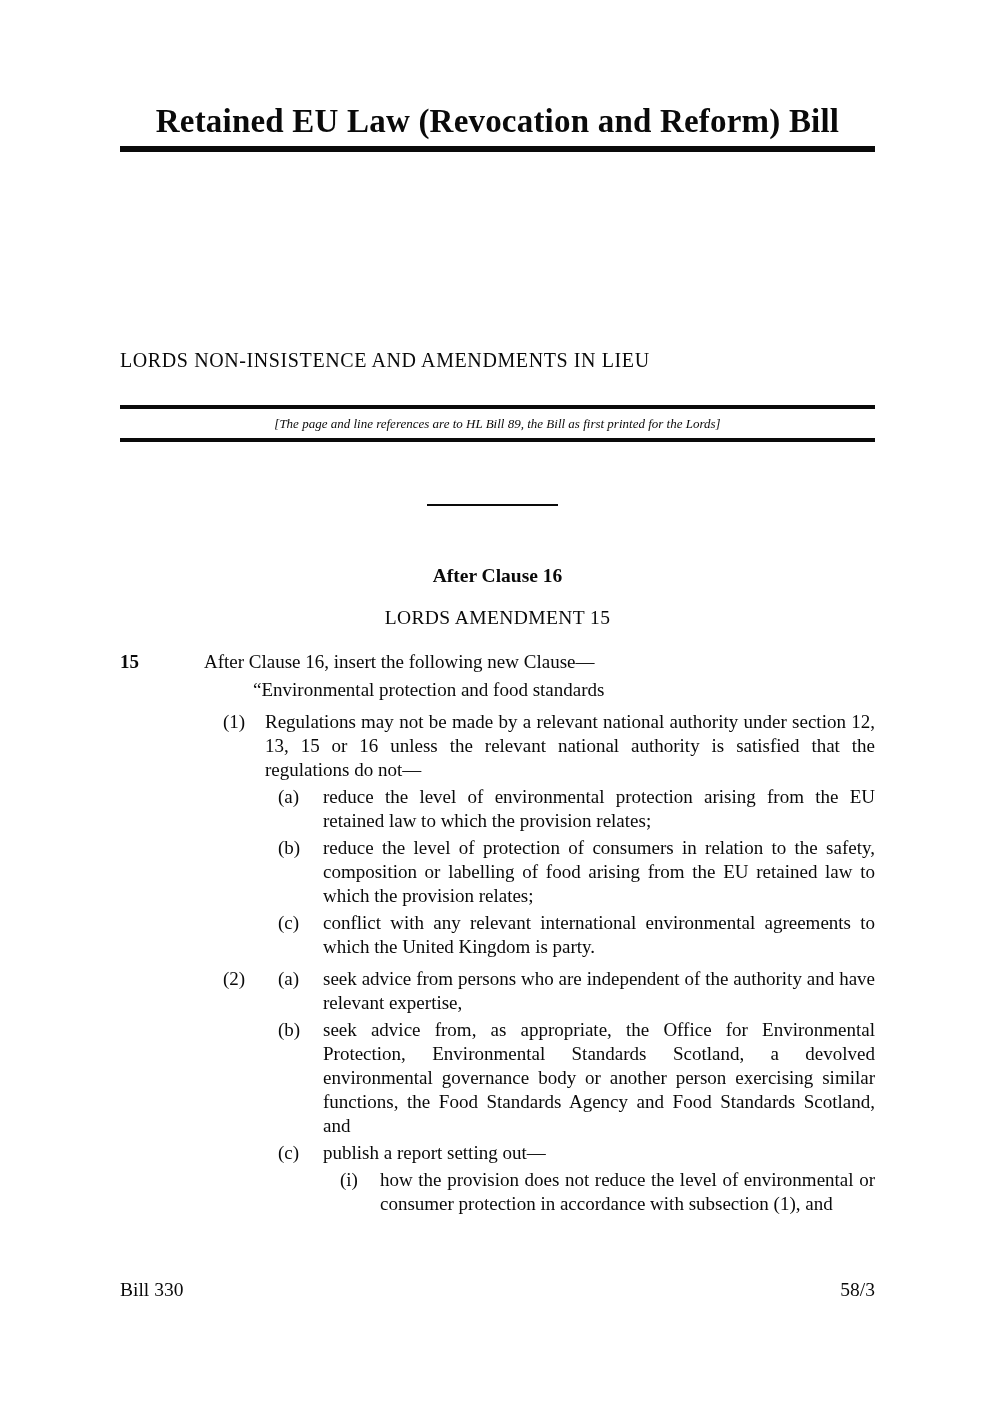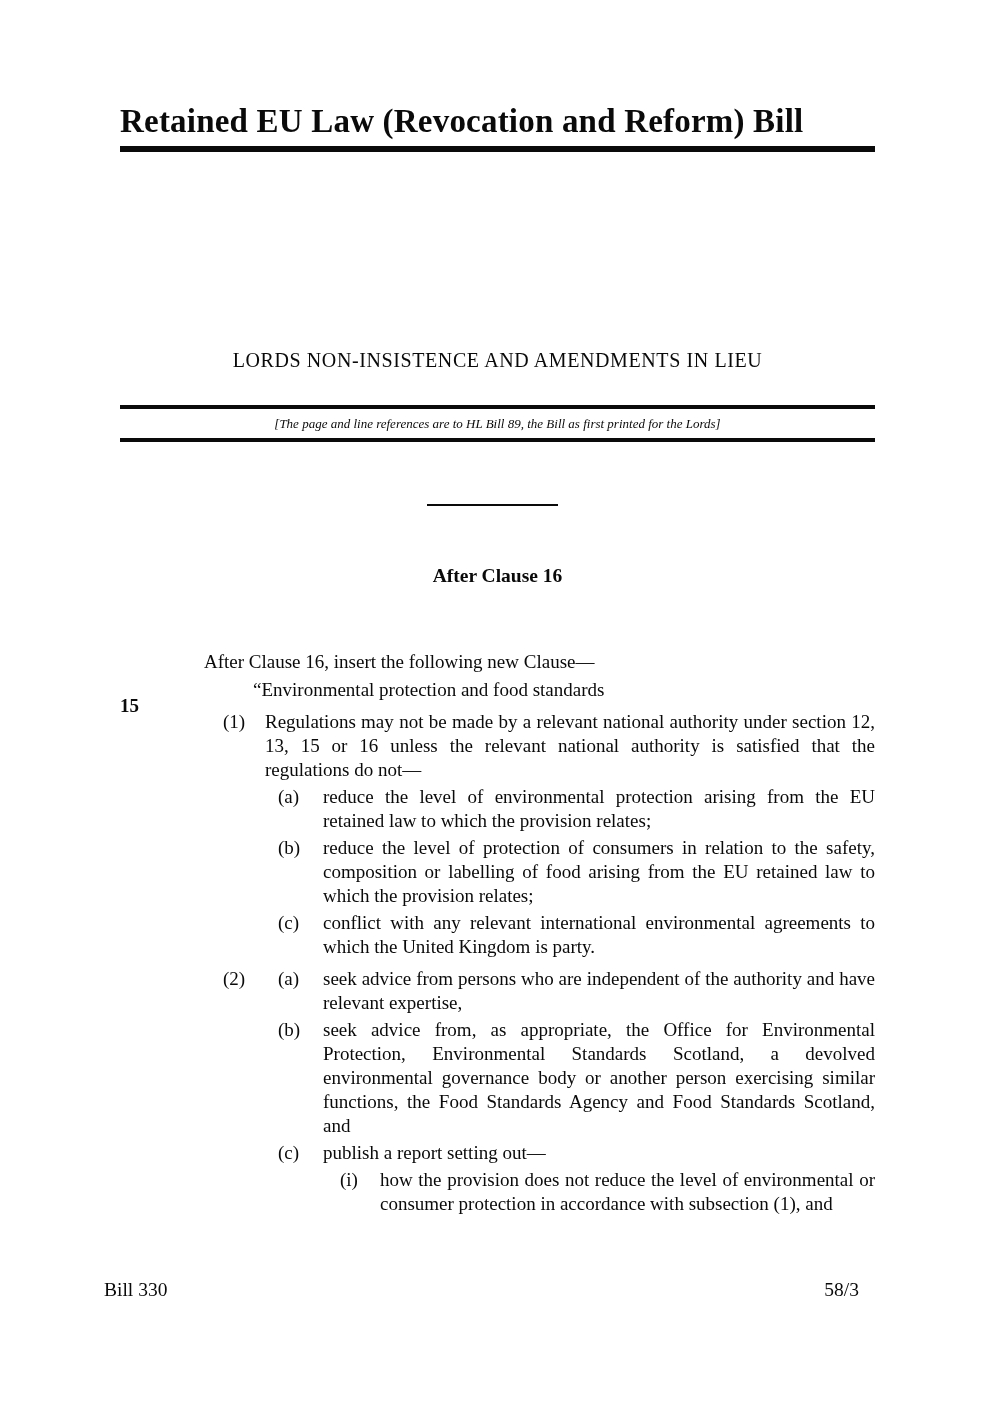--- a/index.html
+++ b/index.html
@@ -8,31 +8,31 @@
     width: 991px; height: 1401px;
     font-family: "Liberation Serif", serif;
     color: #0a0a0a;
     position: relative;
     overflow: hidden;
   }
   .page { position: relative; width: 991px; height: 1401px; background: #fff; }
 
   .doc-title {
     position: absolute; top: 103px; left: 120px; width: 755px;
-    font-size: 33px; font-weight: bold;
+    text-align: center; font-size: 33px; font-weight: bold;
     letter-spacing: 0.2px; white-space: nowrap;
   }
   .title-rule {
     position: absolute; top: 146px; left: 120px; width: 755px;
     height: 3px; border-top: 4px solid #0a0a0a; border-bottom: 2px solid #0a0a0a;
   }
 
   .section-heading {
     position: absolute; top: 349px; left: 120px; width: 755px;
-    text-align: center; font-size: 20px; letter-spacing: 0.6px;
+    font-size: 20px; letter-spacing: 0.6px;
   }
 
   .note-block { position: absolute; top: 405px; left: 120px; width: 755px; }
   .note-rule-top  { height: 4px; border-top: 3px solid #0a0a0a; border-bottom: 1.5px solid #0a0a0a; }
   .note-text { text-align: center; font-style: italic; font-size: 13px; padding: 7px 0 6px 0; }
   .note-rule-bottom { height: 4px; border-top: 1.5px solid #0a0a0a; border-bottom: 3px solid #0a0a0a; }
 
   .short-rule {
     position: absolute; top: 504px; left: 427px; width: 131px;
     border-top: 2px solid #0a0a0a;
@@ -44,37 +44,37 @@
   }
   .amendment-heading {
     position: absolute; top: 607px; left: 120px; width: 755px;
     text-align: center; font-size: 19.5px; letter-spacing: 0.4px;
   }
 
   .amendment {
     position: absolute; top: 650px; left: 120px; width: 755px;
     font-size: 19px; line-height: 24px;
   }
-  .amendment-number { position: absolute; left: 0; top: 0; font-weight: bold; margin-top: 44px; }
+  .amendment-number { position: absolute; left: 0; top: 0; font-weight: bold; }
   .amendment-body { margin-left: 84px; }
   .instruction { text-align: left; }
 
   .new-clause-title { margin: 4px 0 0 49px; font-size: 19px; font-weight: normal; }
 
   .subsection { position: relative; margin-left: 61px; margin-top: 8px; text-align: justify; }
   .ss-label { position: absolute; left: -42px; top: 0; }
 
   .paragraph { position: relative; margin-left: 58px; margin-top: 3px; text-align: justify; }
   .p-label { position: absolute; left: -45px; top: 0; }
 
   .subparagraph { position: relative; margin-left: 57px; margin-top: 3px; text-align: justify; }
   .sp-label { position: absolute; left: -40px; top: 0; }
 
   .footer {
-    position: absolute; top: 1279px; left: 104px; width: 755px;
+    position: absolute; top: 1279px; left: 120px; width: 755px;
     font-size: 19.5px; display: flex; justify-content: space-between;
   }
 </style>
 </head>
 <body>
 
 <div class="page">
 
   <h1 class="doc-title">Retained EU Law (Revocation and Reform) Bill</h1>
   <div class="title-rule"></div>
@@ -83,20 +83,21 @@
 
   <div class="note-block">
     <div class="note-rule-top"></div>
     <div class="note-text">[The page and line references are to HL Bill 89, the Bill as first printed for the Lords]</div>
     <div class="note-rule-bottom"></div>
   </div>
 
   <div class="short-rule"></div>
 
   <div class="clause-location-heading">After Clause 16</div>
+  <div class="amendment-heading">LORDS AMENDMENT 15</div>
 
   <div class="amendment">
     <span class="amendment-number">15</span>
     <div class="amendment-body">
 
       <p class="instruction">After Clause 16, insert the following new Clause—</p>
 
       <h2 class="new-clause-title">“Environmental protection and food standards</h2>
 
       <div class="subsection">

